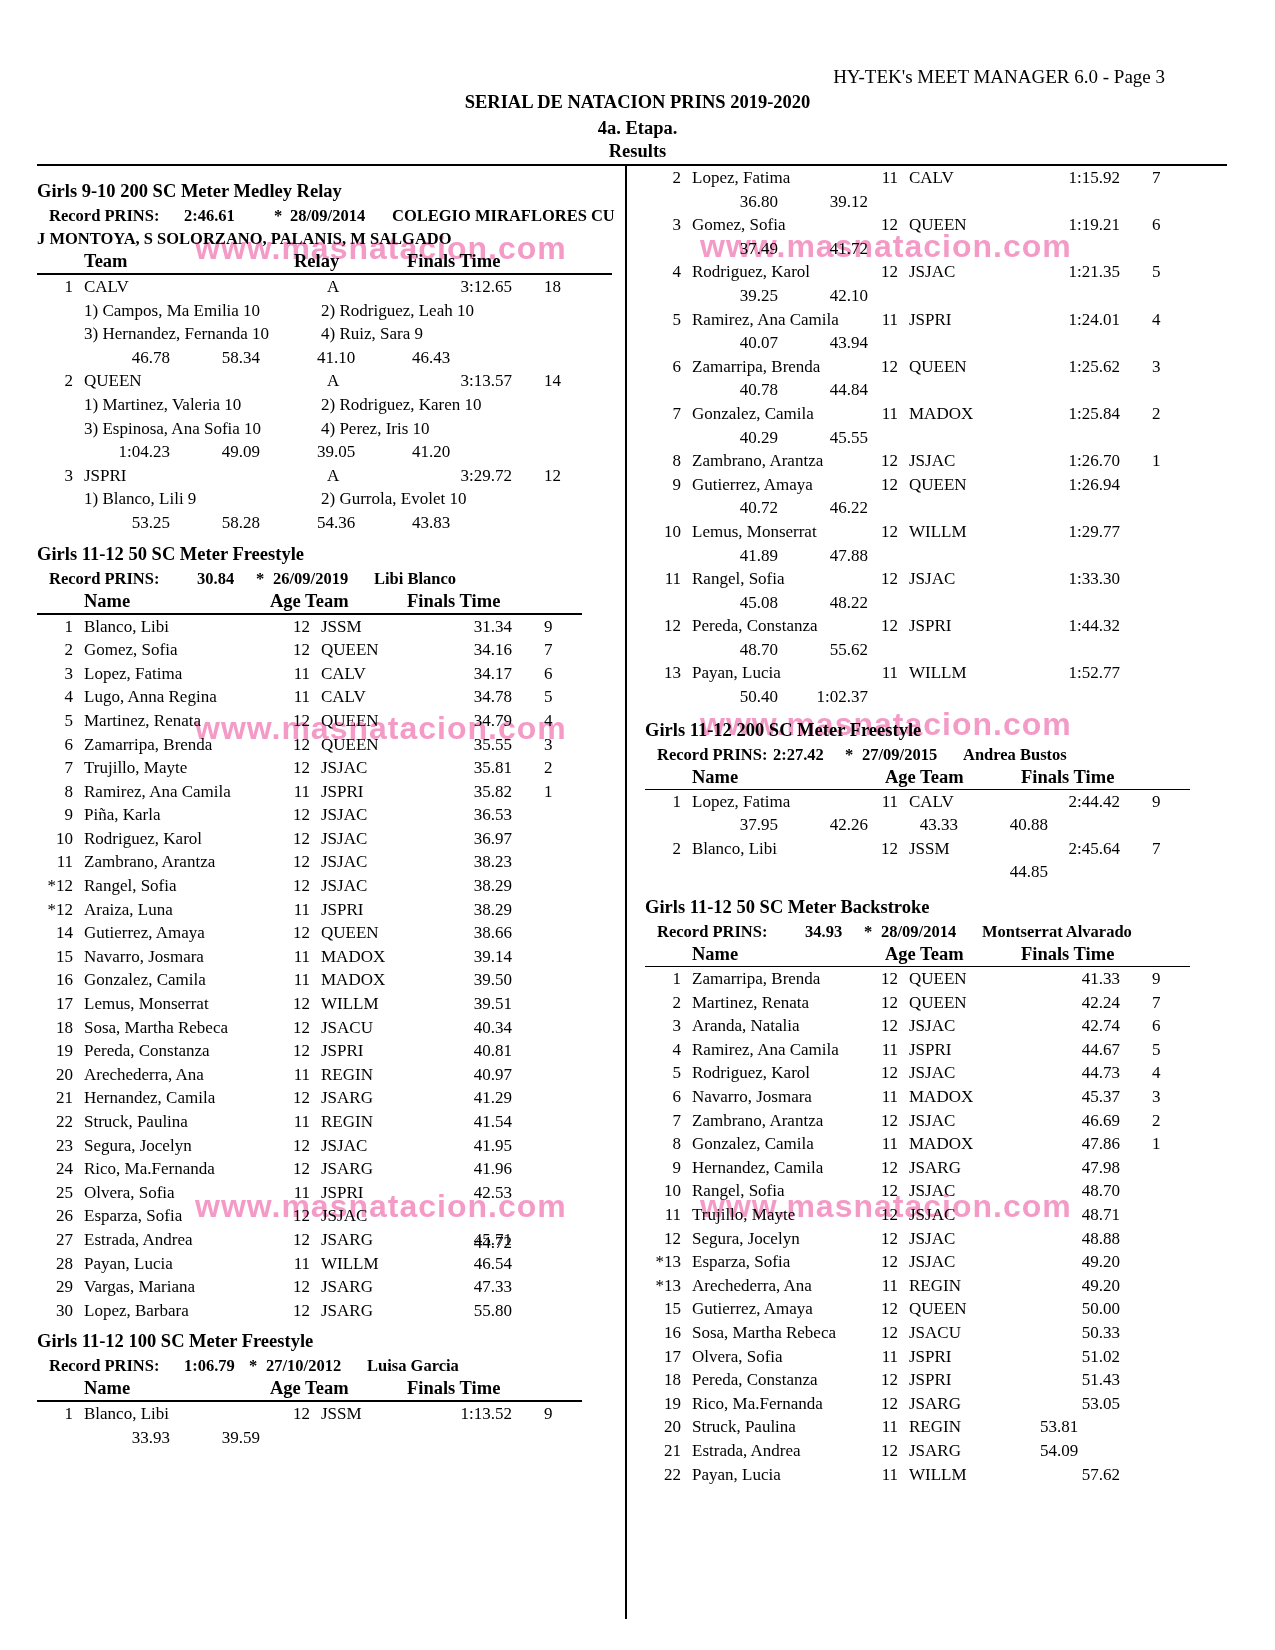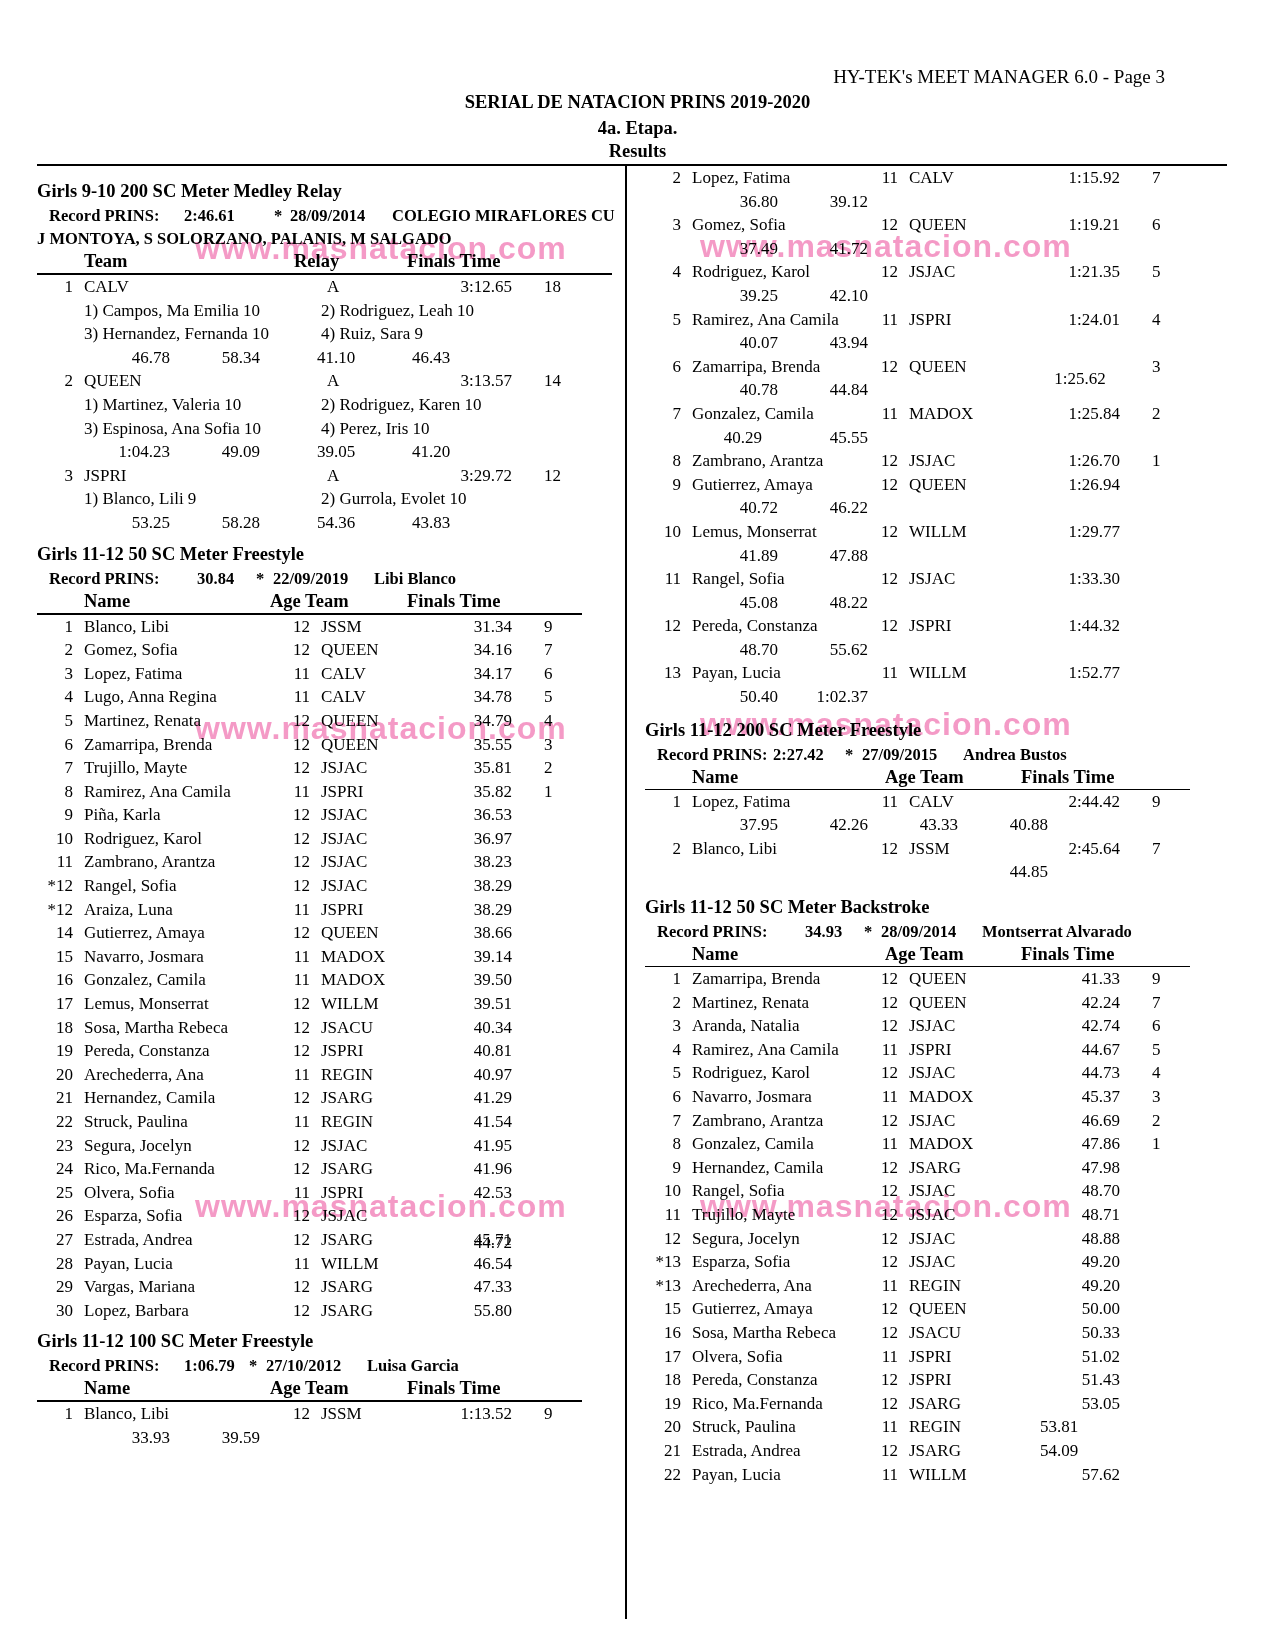--- a/index.html
+++ b/index.html
@@ -120,21 +120,21 @@
         <span style="left: 280px;">54.36</span>
         <span style="left: 375px;">43.83</span>
       </div>
     </div>
 
   <div class="row ev-title">Girls 11-12 50 SC Meter Freestyle</div>
   <div class="rec">
     <span style="left:12px">Record PRINS:</span>
     <span style="left:160px">30.84</span>
     <span style="left:219px">*</span>
-    <span style="left:236px">22/09/2019</span>
+    <span style="left:236px">26/09/2019</span>
     <span style="left:337px">Libi Blanco</span>
   </div>
   <div class="colhdr" style="width:545px">
     <span style="left:47px">Name</span>
     <span style="left:233px">Age Team</span>
     <span style="left:370px">Finals Time</span>
   </div>
   <div id="free50-body">
       <div class="row">
         <span style="left: -4px; width: 40px; text-align: right;">1</span>
@@ -455,37 +455,37 @@
       </div>
       <div class="row">
         <span style="left: 53px; width: 80px; text-align: right;">40.07</span>
         <span style="left: 143px; width: 80px; text-align: right;">43.94</span>
       </div>
       <div class="row">
         <span style="left: -4px; width: 40px; text-align: right;">6</span>
         <span style="left: 47px;">Zamarripa, Brenda</span>
         <span style="left: 223px; width: 30px; text-align: right;">12</span>
         <span style="left: 264px;">QUEEN</span>
-        <span style="left: 395px; width: 80px; text-align: center; margin-top: 12px;">1:25.62</span>
+        <span style="left: 395px; width: 80px; text-align: right;">1:25.62</span>
         <span style="left: 507px;">3</span>
       </div>
       <div class="row">
         <span style="left: 53px; width: 80px; text-align: right;">40.78</span>
         <span style="left: 143px; width: 80px; text-align: right;">44.84</span>
       </div>
       <div class="row">
         <span style="left: -4px; width: 40px; text-align: right;">7</span>
         <span style="left: 47px;">Gonzalez, Camila</span>
         <span style="left: 223px; width: 30px; text-align: right;">11</span>
         <span style="left: 264px;">MADOX</span>
         <span style="left: 395px; width: 80px; text-align: right;">1:25.84</span>
         <span style="left: 507px;">2</span>
       </div>
       <div class="row">
-        <span style="left: 37px; width: 80px; text-align: right;">40.29</span>
+        <span style="left: 53px; width: 80px; text-align: right;">40.29</span>
         <span style="left: 143px; width: 80px; text-align: right;">45.55</span>
       </div>
       <div class="row">
         <span style="left: -4px; width: 40px; text-align: right;">8</span>
         <span style="left: 47px;">Zambrano, Arantza</span>
         <span style="left: 223px; width: 30px; text-align: right;">12</span>
         <span style="left: 264px;">JSJAC</span>
         <span style="left: 395px; width: 80px; text-align: right;">1:26.70</span>
         <span style="left: 507px;">1</span>
       </div>

